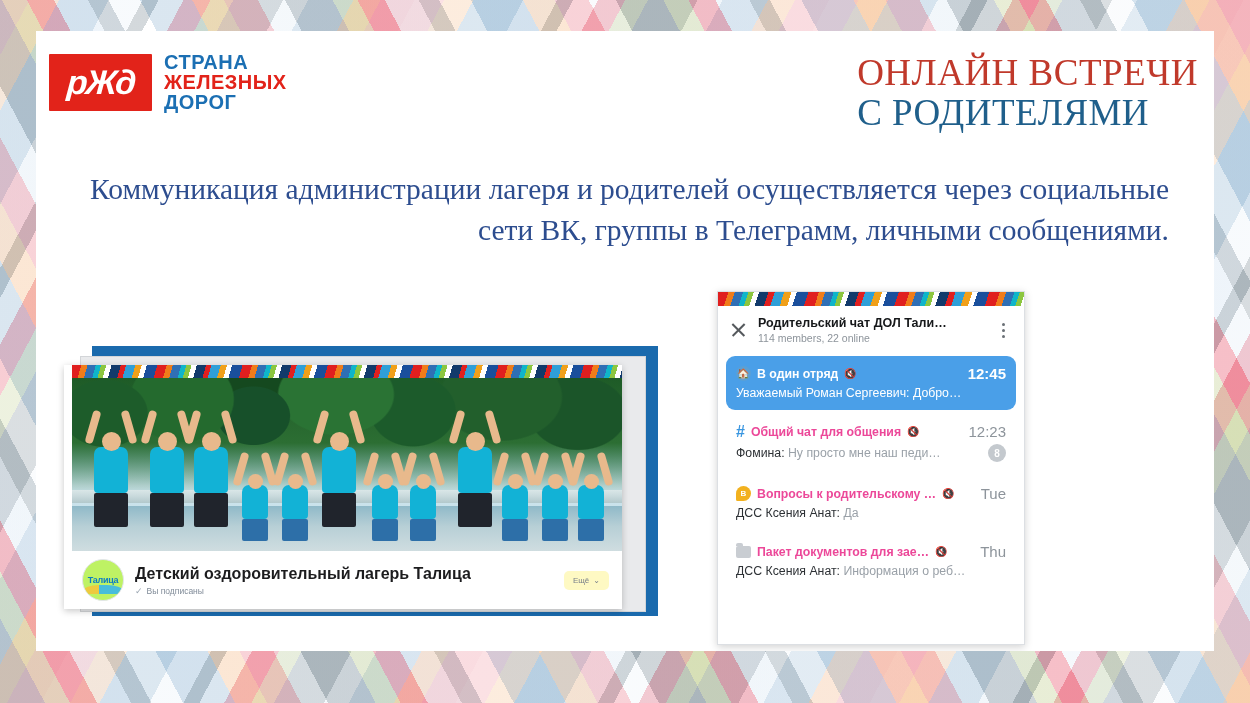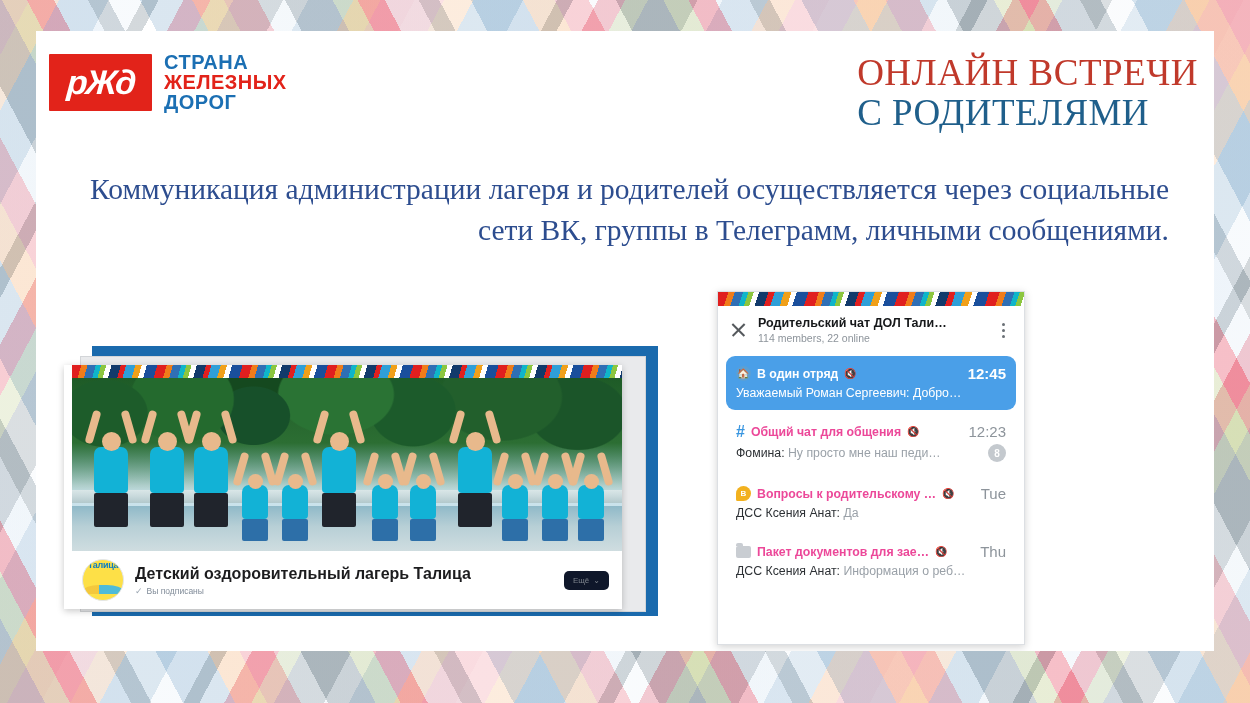--- a/index.html
+++ b/index.html
@@ -201,22 +201,22 @@
 
   .vk-meta {
     position: absolute; left: 8px; top: 186px;
     width: 550px; height: 58px;
     background: #ffffff;
     display: flex; align-items: center; gap: 11px;
     padding: 0 13px 0 10px;
   }
   .vk-avatar {
     width: 42px; height: 42px; border-radius: 50%;
-    background: #fde047; border: 1px solid #e3e6ea;
-    display:flex; justify-content:center;
+    background: #bef264; border: 1px solid #e3e6ea;
+    display:flex; align-items:center; justify-content:center;
     flex: 0 0 auto; overflow:hidden; position:relative;
   }
   .vk-avatar .av-text {
     font-size: 9px; font-weight: bold; color: #0a7cc4;
     letter-spacing: -.3px;
   }
   .vk-avatar .av-wave {
     position:absolute; left:0; bottom:6px; width:100%; height:9px;
     background: linear-gradient(90deg,#f3c53b 0 40%, #3bb7e8 40% 100%);
     border-radius: 40% 40% 0 0 / 70% 70% 0 0;
@@ -227,21 +227,21 @@
     font-size: 16px; font-weight: bold; color: #1c1c1e;
     white-space: nowrap; overflow:hidden; text-overflow: ellipsis;
   }
   .vk-sub {
     font-size: 8.5px; color: #818c99; margin-top: 3px;
     display:flex; align-items:center; gap:4px;
   }
   .vk-check { color:#9aa5b1; font-size:9px; }
   .vk-more {
     flex:0 0 auto;
-    background:#0f172a; color:#7b828b;
+    background:#fef9c3; color:#7b828b;
     font-size:8px; border-radius:5px;
     padding:5px 9px; display:flex; align-items:center; gap:4px;
   }
 
   
   .tg-blue-back {
     position: absolute; left: 689px; top: 268px;
     width: 300px; height: 345px;
     background: #1565a8;
     overflow: hidden;

